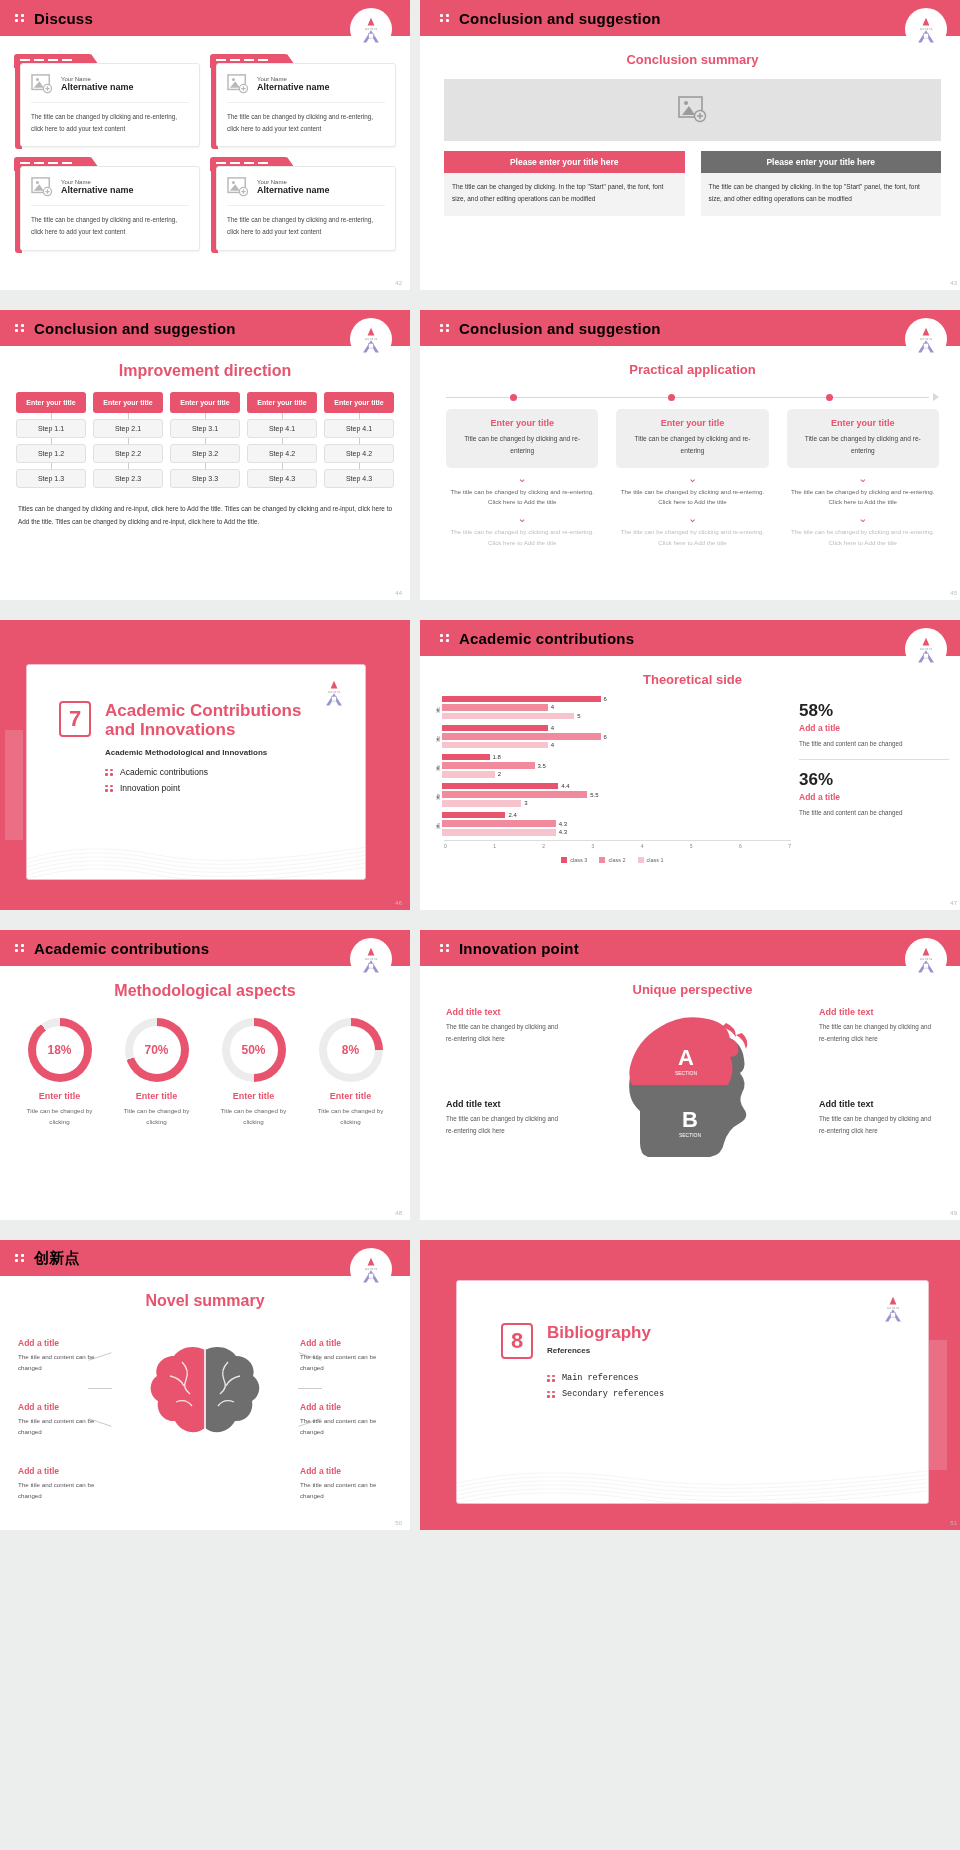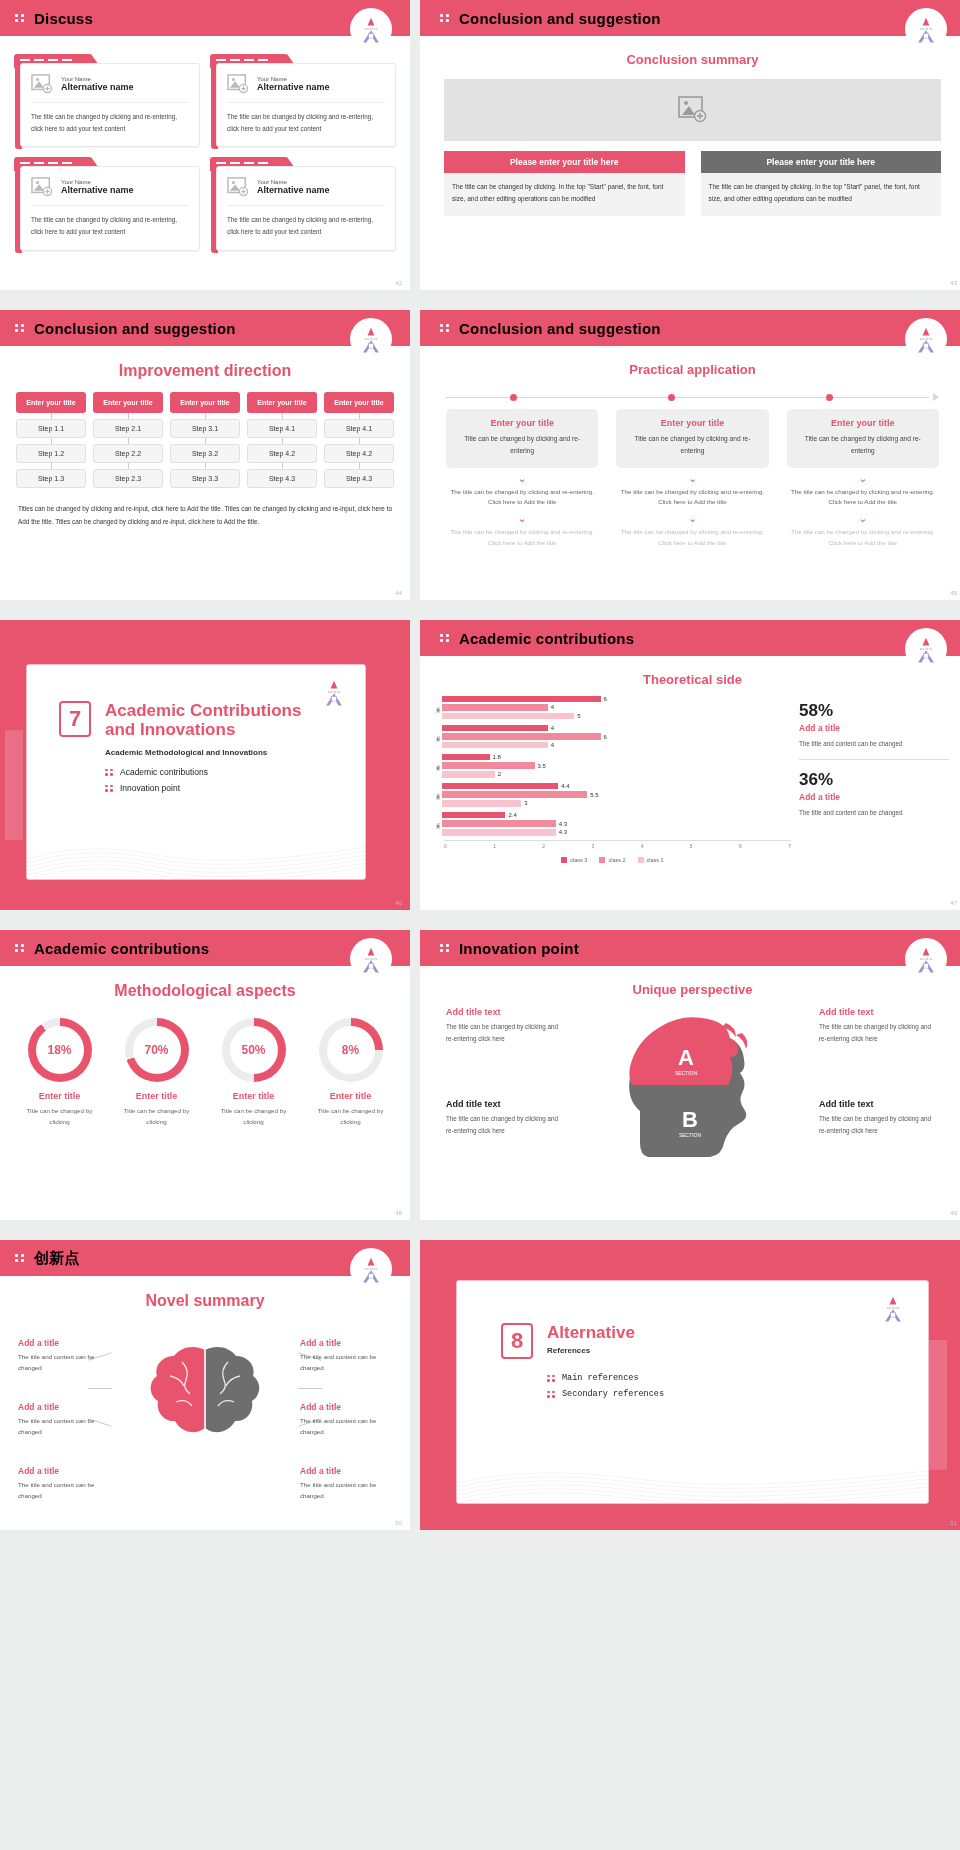--- a/index.html
+++ b/index.html
@@ -924,21 +924,21 @@
             <path d="M0 60 Q80 42 180 56 T470 48"></path>
               <path d="M0 64 Q80 46 180 60 T470 52"></path>
             <path d="M0 68 Q80 50 180 64 T470 56"></path>
               <path d="M0 72 Q80 54 180 68 T470 60"></path>
           </g>
         </svg>
         <div class="secInner" style="padding:42px 0 0 44px;">
           <div class="numrow">
             <div class="numbox">8</div>
             <div>
-              <div class="sectit">Alternative</div>
+              <div class="sectit">Bibliography</div>
               <div class="secsub" style="margin:4px 0 0 0;">References</div>
             </div>
           </div>
           <div class="secbul" style="margin-top:14px;margin-left:46px;font-family:Liberation Mono, monospace;">
             <div class="bul">
               <span class="bdots">
                   <i></i>
                   <i></i>
                   <i></i>
                   <i></i>

